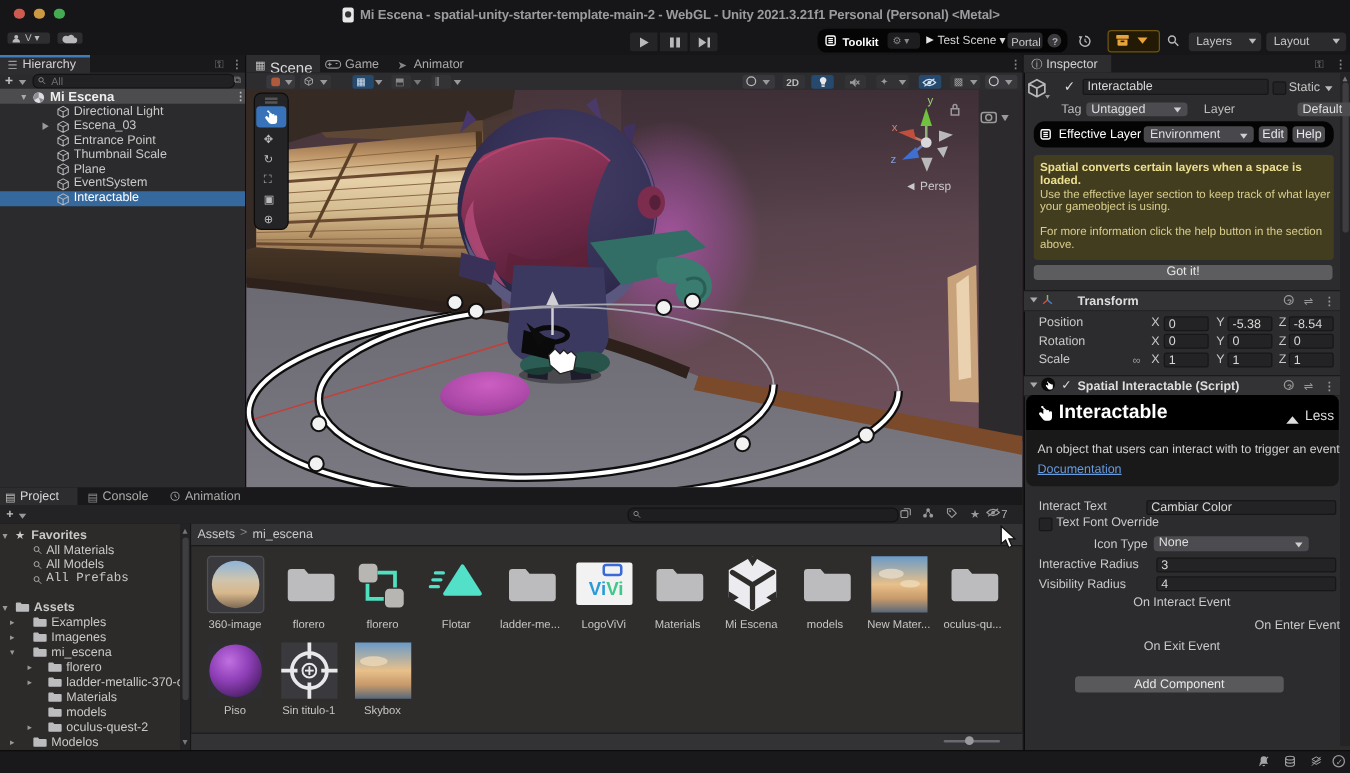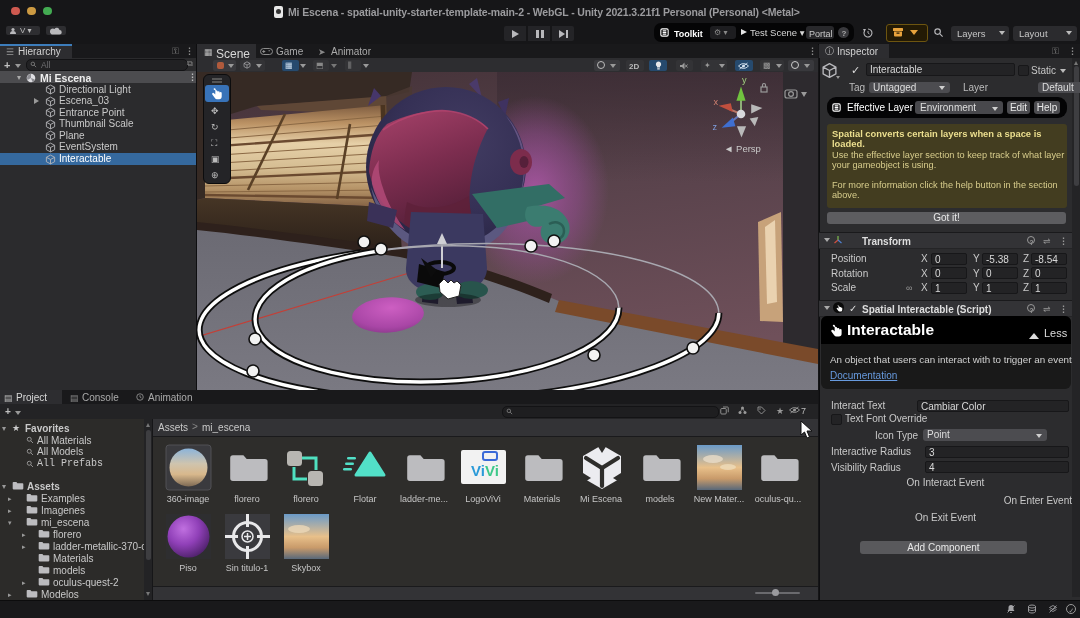--- a/index.html
+++ b/index.html
@@ -499,21 +499,21 @@
 <div class="abs" style="left:1029px;top:331px;border:5px solid transparent;border-bottom:6px solid #ddd;margin-top:-3px;"></div>
 <div class="txt" style="left:1044px;top:327px;font-size:11px;color:#ddd;">Less</div>
 <div class="txt" style="left:830px;top:354px;font-size:9.8px;color:#d2d2d2;">An object that users can interact with to trigger an event</div>
 <div class="txt" style="left:830px;top:370px;font-size:10px;color:#679ade;text-decoration:underline;">Documentation</div>
 
 <div class="txt" style="left:831px;top:400px;">Interact Text</div>
 <div class="field" style="left:917px;top:399.5px;width:152px;height:12px;line-height:11px;">Cambiar Color</div>
 <div class="abs" style="left:831px;top:413.5px;width:9px;height:9px;background:#232325;border:1px solid #171719;border-radius:2px;"></div>
 <div class="txt" style="left:845px;top:413px;">Text Font Override</div>
 <div class="txt" style="left:831px;top:430px;margin-left:44px;">Icon Type</div>
-<div class="drop" style="left:923px;top:429px;width:124px;height:12px;"><span style="padding-left:4px;line-height:12px;display:inline-block;">Point</span></div>
+<div class="drop" style="left:923px;top:429px;width:124px;height:12px;"><span style="padding-left:4px;line-height:12px;display:inline-block;">None</span></div>
 <div class="txt" style="left:831px;top:446px;">Interactive Radius</div>
 <div class="field" style="left:925px;top:445.5px;width:144px;height:12px;line-height:11px;">3</div>
 <div class="txt" style="left:831px;top:461.5px;">Visibility Radius</div>
 <div class="field" style="left:925px;top:461px;width:144px;height:12px;line-height:11px;">4</div>
 <div class="txt" style="left:0;top:477px;width:945px;text-align:center;position:absolute;left:819px;width:253px;">On Interact Event</div>
 <div class="txt" style="left:819px;top:494.5px;width:253px;text-align:right;">On Enter Event</div>
 <div class="txt" style="left:819px;top:512px;width:253px;text-align:center;">On Exit Event</div>
 <div class="btn" style="left:860px;top:541px;width:167px;height:13px;line-height:13px;background:#59595c;">Add Component</div>
 
 <div class="abs" style="left:0;top:390px;width:818px;height:210px;background:#2e2d2b;"></div>

